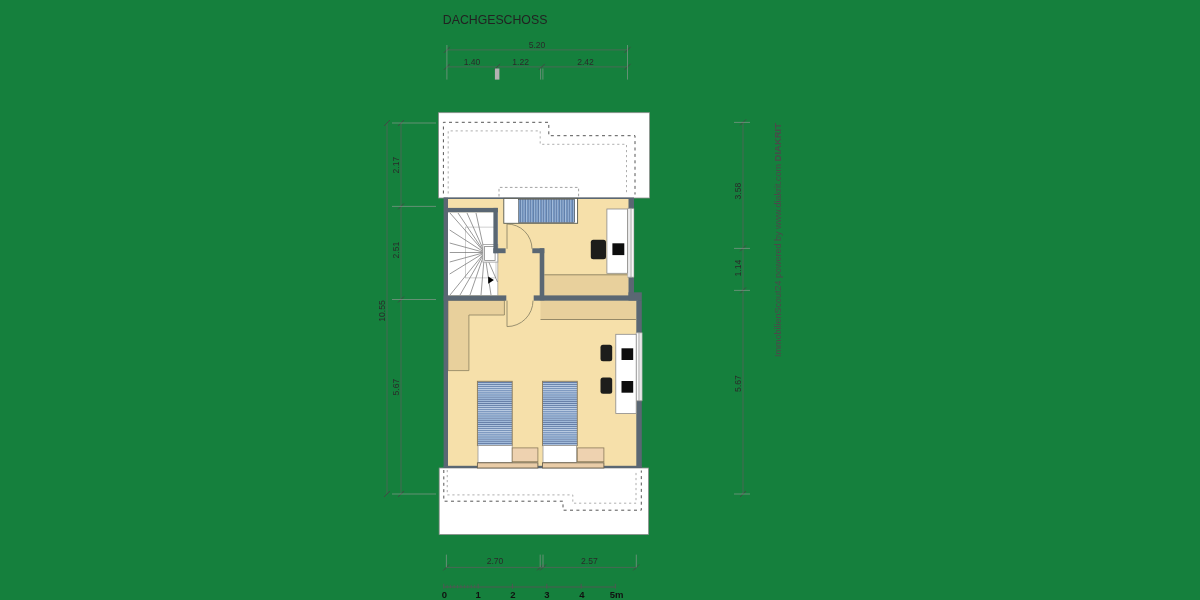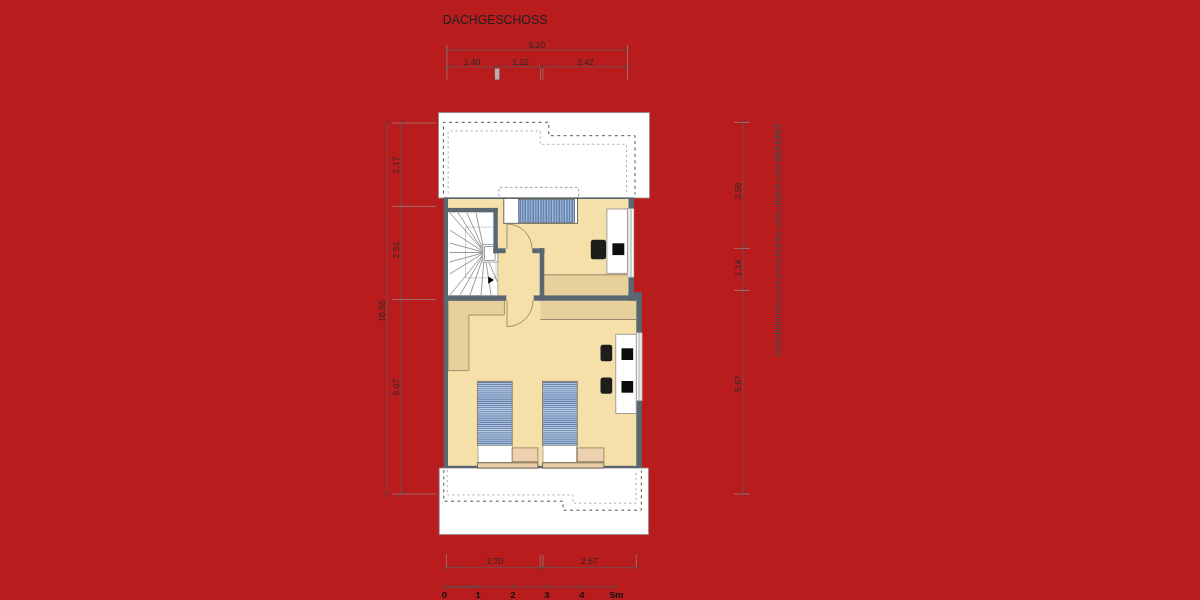--- a/index.html
+++ b/index.html
@@ -1,16 +1,16 @@
 <!DOCTYPE html>
 <html><head>
 <meta charset="utf-8">
 <style>
 html,body{margin:0;padding:0;background:#fff;}
-#page{width:1200px;height:600px;position:relative;background:#b91c1c;overflow:hidden;}
+#page{width:1200px;height:600px;position:relative;background:#15803d;overflow:hidden;}
 text{font-family:"Liberation Sans",sans-serif;}
 .d{font-size:8.6px;fill:#2a2a2a;}
 .sb{font-size:9.5px;font-weight:bold;fill:#111;}
 .tk{stroke:#444;stroke-width:0.9;}
 .dl{stroke:#606060;stroke-width:0.7;fill:none;}
 .ex{stroke:#9a9a9a;stroke-width:0.6;fill:none;}
 </style>
 </head>
 <body>
 <div id="page">

